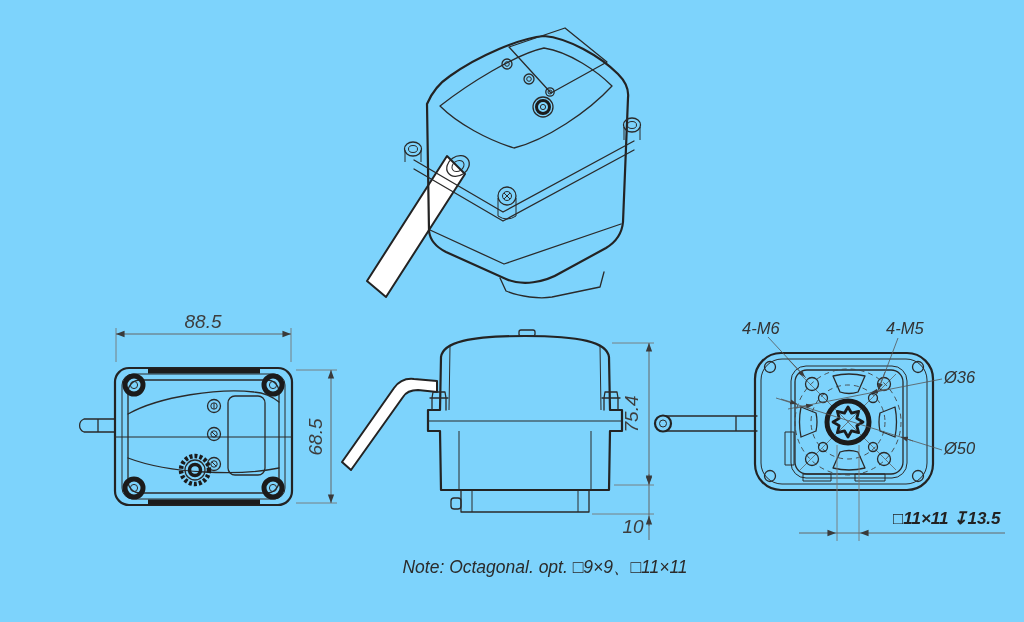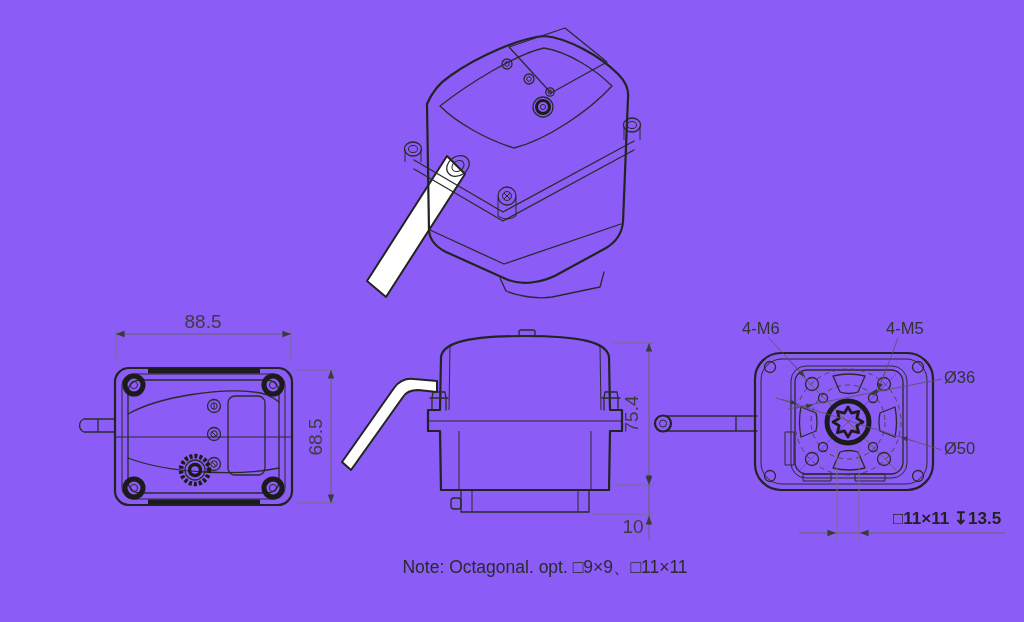--- a/index.html
+++ b/index.html
@@ -1,17 +1,17 @@
 <!DOCTYPE html>
 <html><head>
 <meta charset="utf-8">
 <style>
   html,body{margin:0;padding:0;background:#fff;}
-  .page{position:relative;width:1024px;height:622px;background:#8b5cf6;overflow:hidden;
-        font-family:"Liberation Sans", sans-serif;}
+  .page{position:relative;width:1024px;height:622px;background:#7dd3fc;overflow:hidden;
+        font-family:"Liberation Sans", sans-serif;font-style:italic;}
   svg{display:block;}
   
   .ln   {fill:none;stroke:#232323;stroke-width:2.2;stroke-linejoin:round;stroke-linecap:round;}
   .ln1  {fill:none;stroke:#2a2a2a;stroke-width:1.3;stroke-linejoin:round;stroke-linecap:round;}
   .lnth {fill:none;stroke:#2a2a2a;stroke-width:1;stroke-linejoin:round;}
   .heavy{fill:none;stroke:#1b1b1b;stroke-width:5;}
   .whitefill{fill:#fff;stroke:#232323;stroke-width:2;stroke-linejoin:round;}
   .dim  {fill:none;stroke:#666;stroke-width:1;}
   .ext  {fill:none;stroke:#777;stroke-width:0.9;}
   .ldr  {fill:none;stroke:#555;stroke-width:0.8;}

